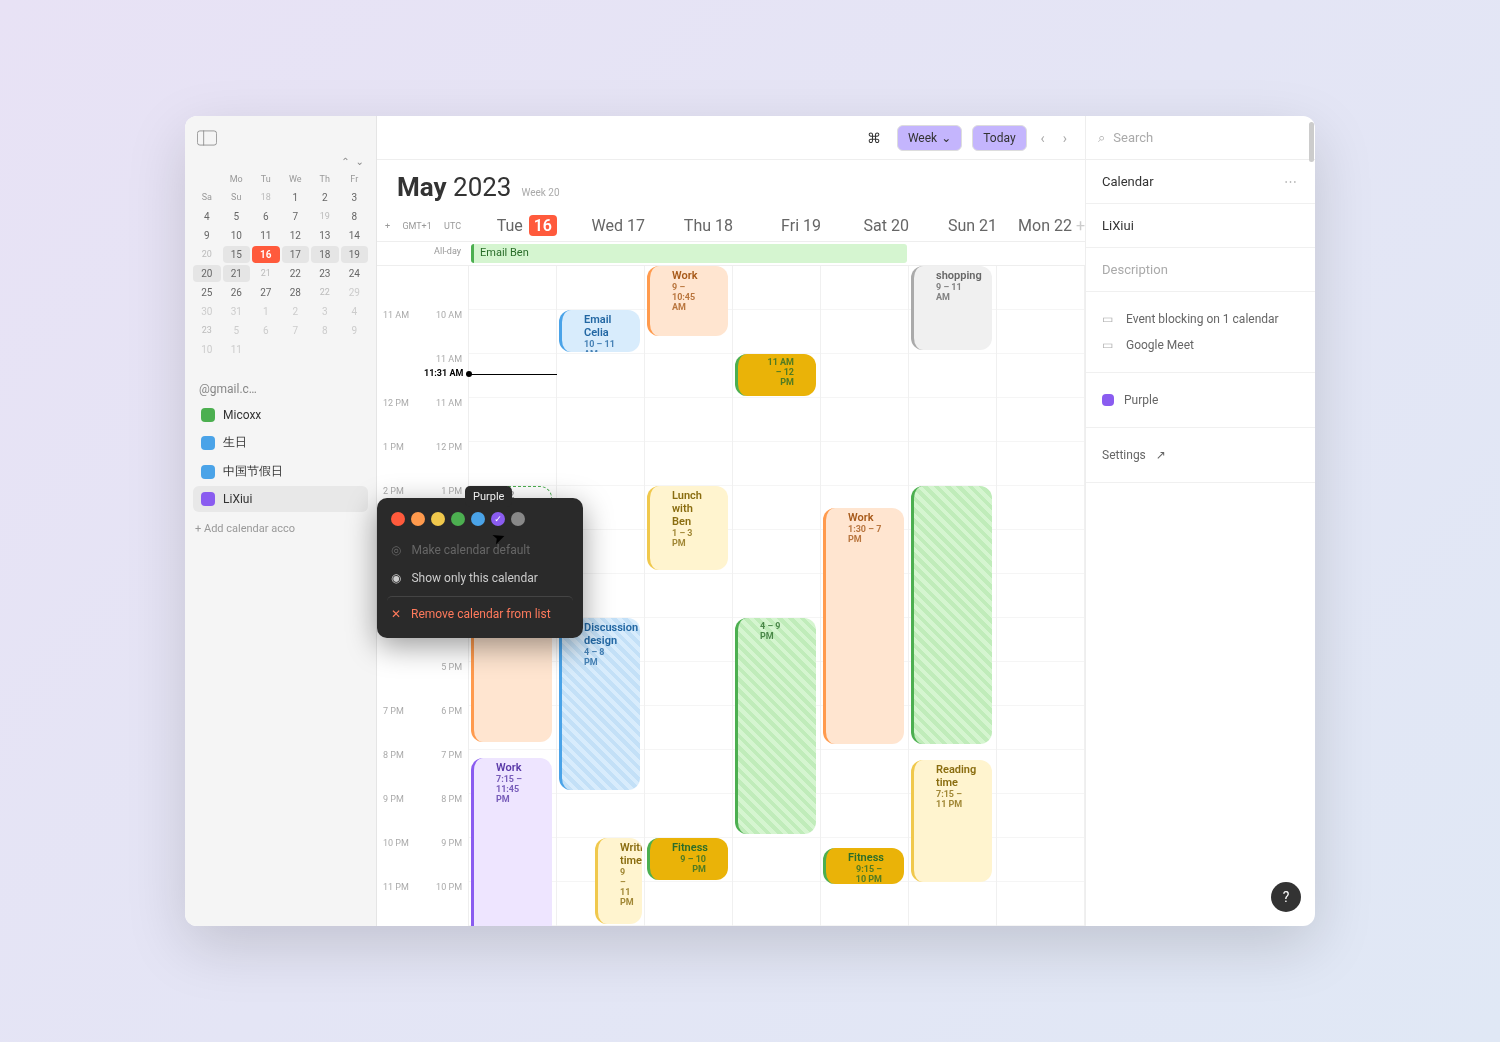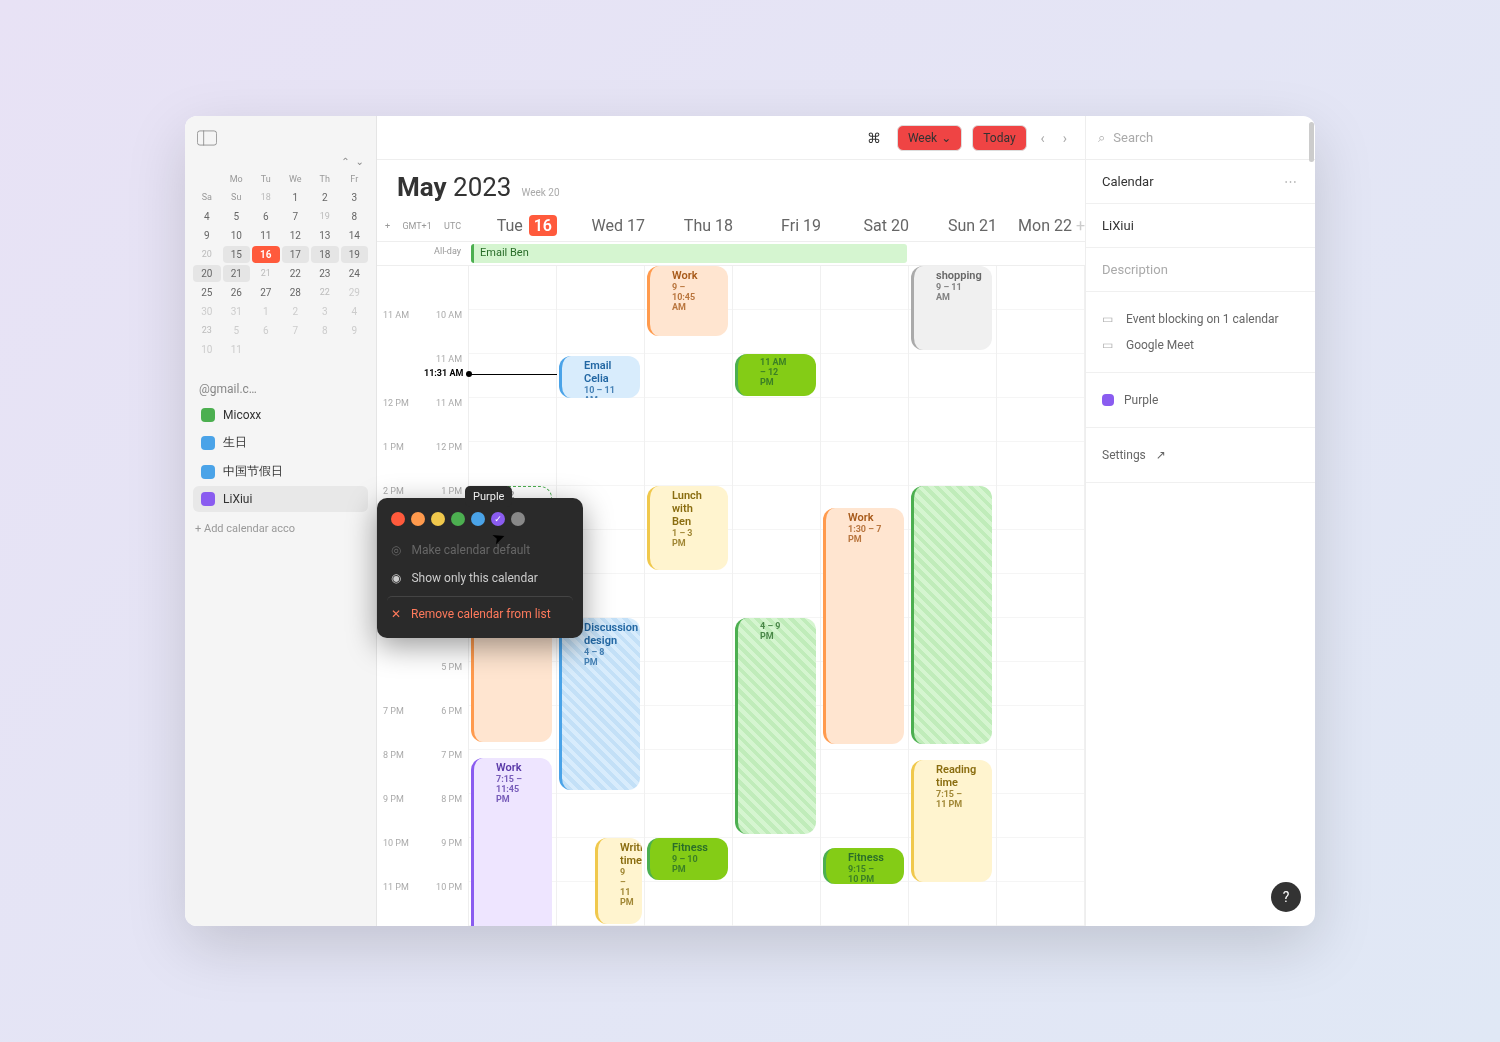--- a/index.html
+++ b/index.html
@@ -19,21 +19,21 @@
 .minical-grid .dim { color: #ccc; }
 .accounts { margin-top: 18px; padding: 0 8px; }
 .account { font-size: 12px; color: #888; padding: 6px 6px; }
 .cal-item { display: flex; align-items: center; gap: 8px; padding: 6px 8px; font-size: 12px; color: #333; border-radius: 6px; cursor: pointer; }
 .cal-item.selected { background: #e8e8e8; }
 .cal-dot { width: 14px; height: 14px; border-radius: 4px; flex-shrink: 0; }
 .add-account { font-size: 11px; color: #999; padding: 10px; cursor: pointer; }
 .main { flex: 1; display: flex; flex-direction: column; }
 .topbar { height: 44px; display: flex; align-items: center; justify-content: flex-end; gap: 10px; padding: 0 14px; border-bottom: 1px solid #eee; }
 .topbar .cmd { font-size: 14px; color: #333; padding: 0 6px; cursor:pointer; }
-.topbar .btn { border: 1px solid #ddd; border-radius: 6px; padding: 5px 10px; font-size: 12px; color: #333; background: #ef4444; cursor: pointer; display:flex; align-items:center; gap:4px;}
+.topbar .btn { border: 1px solid #ddd; border-radius: 6px; padding: 5px 10px; font-size: 12px; color: #333; background: #c4b5fd; cursor: pointer; display:flex; align-items:center; gap:4px;}
 .topbar .nav { color: #aaa; padding: 0 4px; font-size: 14px; cursor: pointer; }
 .title-row { display: flex; align-items: baseline; gap: 10px; padding: 12px 20px 8px; }
 .title-row h1 { font-size: 26px; font-weight: 400; color: #333; }
 .title-row h1 b { font-weight: 700; }
 .title-row .wk { font-size: 10px; color: #aaa; }
 .days-header { display: grid; grid-template-columns: 92px repeat(7, 1fr); border-bottom: 1px solid #eee; }
 .days-header .tz { font-size: 9px; color: #999; display: flex; gap: 8px; align-items: center; padding: 6px 8px; justify-content: space-between;}
 .days-header .tz span:first-child { cursor:pointer; }
 .days-header .day { text-align: right; font-size: 16px; color: #666; padding: 6px 0; }
 .days-header .day.today span { background: #ff5a3c; color: #fff; border-radius: 4px; padding: 1px 5px; margin-left: 2px; font-weight:600;}
@@ -41,21 +41,21 @@
 .allday-row .lbl { font-size: 9px; color: #999; text-align: right; padding: 4px 8px; }
 .allday-event { grid-column: 2 / span 5; background: #d5f5d0; border-left: 3px solid #4caf50; font-size: 11px; color: #2a6d2a; padding: 2px 6px; border-radius: 3px; margin: 2px; }
 .grid-body { flex: 1; overflow: hidden; display: grid; grid-template-columns: 92px repeat(7, 1fr); position: relative; }
 .time-col { display:flex; flex-direction:column; }
 .time-col .row { height: 44px; display:flex; justify-content:space-between; padding: 0 6px; font-size:9px; color:#aaa; align-items:flex-start; border-right:1px solid #eee;}
 .day-col { border-right: 1px solid #f0f0f0; position: relative; }
 .day-col .slot { height: 44px; border-bottom: 1px solid #f5f5f5; }
 .event { position: absolute; left: 2px; right: 4px; border-radius: 12px; padding: 3px 22px; font-size: 10px; overflow: hidden; border-left: 3px solid; }
 .event .t { font-weight: 600; font-size: 11px; }
 .event .s { font-size: 9px; opacity: 0.8; font-weight: bold; }
-.ev-green { background: #84cc16; border-color: #4caf50; color: #2a6d2a; }
+.ev-green { background: #eab308; border-color: #4caf50; color: #2a6d2a; text-align: right; }
 .ev-green-hatch { background: repeating-linear-gradient(45deg,#d5f5d0,#d5f5d0 4px,#c0ecba 4px,#c0ecba 8px); border-color:#4caf50; color:#2a6d2a;}
 .ev-borderonly { background:#fff; border:1px dashed #4caf50; color:#888;}
 .ev-orange { background: #ffe5d0; border-color: #ff9a4d; color: #a85a1a; }
 .ev-blue { background: #d8ecfc; border-color: #4aa3e8; color: #2267a3; }
 .ev-blue-hatch { background: repeating-linear-gradient(45deg,#d8ecfc,#d8ecfc 4px,#c3e0f7 4px,#c3e0f7 8px); border-color:#4aa3e8; color:#2267a3;}
 .ev-yellow { background: #fff4cf; border-color: #f0c84c; color: #8a6d10; }
 .ev-purple { background: #eee5ff; border-color: #8a5cf0; color: #5a3aa8; }
 .ev-gray { background: #f0f0f0; border-color: #aaa; color: #666; }
 .now-line { position: absolute; left: 92px; right: 0; height: 1px; background: #000; }
 .now-dot { position:absolute; width:6px; height:6px; background:#000; border-radius:50%; left:89px; transform:translateY(-3px);}
@@ -311,21 +311,21 @@
           <div class="slot"></div>
           <div class="slot"></div>
           <div class="slot"></div>
           <div class="slot"></div>
           <div class="slot"></div>
           <div class="slot"></div>
           <div class="slot"></div>
           <div class="slot"></div>
           <div class="slot"></div>
           <div class="slot"></div>
-          <div class="event ev-blue" style="top: 44px; height: 42px; margin-top: 46px;">
+          <div class="event ev-blue" style="top: 44px; height: 42px;">
             <div class="t">Email Celia</div>
             <div class="s">10 – 11 AM</div>
           </div>
           <div class="event ev-blue-hatch" style="top: 352px; height: 172px;">
             <div class="t">Discussion design</div>
             <div class="s">4 – 8 PM</div>
           </div>
           <div class="event ev-yellow" style="top: 572px; height: 86px; margin-left: 36px;">
             <div class="t">Writing time</div>
             <div class="s">9 – 11 PM</div>

